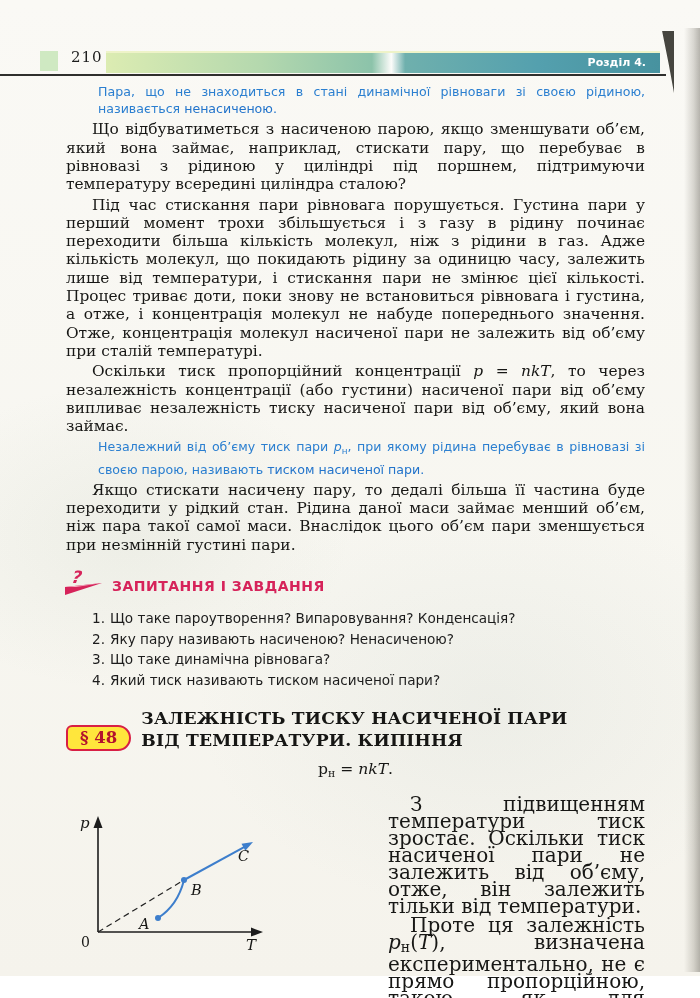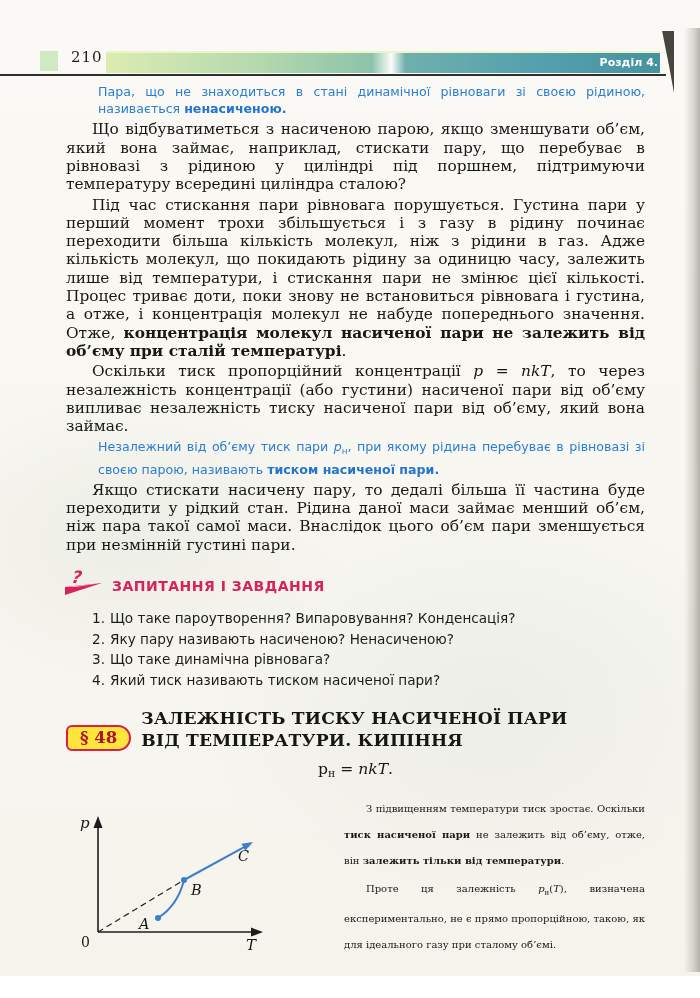--- a/index.html
+++ b/index.html
@@ -8,35 +8,35 @@
         background-image:
           radial-gradient(ellipse 320px 220px at 18% 55%, rgba(175,188,168,0.14), transparent 70%),
           radial-gradient(ellipse 420px 300px at 70% 72%, rgba(168,184,176,0.12), transparent 70%),
           linear-gradient(180deg,#faf9f5 0%,#f7f6f0 60%,#f5f3ec 100%);}
   
   .h-block{position:absolute;left:40px;top:51px;width:18px;height:20px;background:#cfe9c2;}
   .pagenum{position:absolute;left:71px;top:48px;font:15px "DejaVu Serif",serif;color:#1d1d1d;letter-spacing:1px;}
   .h-bar{position:absolute;left:106px;top:51px;width:554px;height:20px;
          background:linear-gradient(90deg,#dcecb2 0%,#b4d8ae 28%,#8cc3aa 48%,rgba(255,255,255,0.55) 51.5%,#6fb0ad 54%,#54a0ae 78%,#47929f 100%);
          border-top:2px solid #eef3c8;}
-  .h-chapter{position:absolute;right:2px;top:3px;color:#ffffff;font:bold 11px "DejaVu Sans",sans-serif;}
+  .h-chapter{position:absolute;right:14px;top:3px;color:#ffffff;font:bold 11px "DejaVu Sans",sans-serif;}
   .h-rule{position:absolute;top:74px;left:0;width:666px;height:2px;background:#2f2f2d;}
   
   .edge-right{position:absolute;right:0;top:28px;width:16px;height:944px;
               background:linear-gradient(to right, rgba(0,0,0,0), rgba(95,90,78,0.22) 60%, rgba(70,66,56,0.38));}
   .edge-wedge{position:absolute;right:26px;top:31px;width:17px;height:62px;background:#26261f;
               clip-path:polygon(30% 0, 100% 0, 100% 100%, 70% 55%);opacity:.85;}
   
   .content{position:absolute;left:66px;top:80px;width:579px;}
   p{margin:0;}
   .body-p{font:15.4px/18.3px "DejaVu Serif",serif;color:#171715;text-align:justify;text-indent:26px;margin-top:2px;}
   .blue-p{font:12.6px/17.2px "DejaVu Sans",sans-serif;color:#2b7fd0;text-align:justify;
           margin:3px 0 3px 32px;width:547px;box-sizing:border-box;}
   .blue-p b{color:#2374cb;}
-  b{font-weight:bold;} i{font-style:italic;}
+  b{font-weight:normal;} i{font-style:italic;}
   sub{font-size:70%;vertical-align:-3px;}
   
   .q-head{display:flex;align-items:center;gap:8px;margin:20px 0 10px -2px;}
   .q-title{font:bold 14px "DejaVu Sans",sans-serif;color:#d6235a;letter-spacing:.5px;}
   .q-icon{position:relative;width:40px;height:24px;flex:0 0 40px;}
   .q-icon .qmark{position:absolute;left:8px;top:-7px;font:bold italic 17px "DejaVu Sans",sans-serif;color:#d6235a;transform:skewX(-8deg);}
   .q-list{margin:0 0 0 26px;}
   .q-item{font:13.6px/20.5px "DejaVu Sans",sans-serif;color:#1c1c1c;}
   .q-item .n{margin-right:5px;}
   
@@ -47,21 +47,21 @@
   
   .frac{display:inline-block;text-align:center;vertical-align:middle;font-style:italic;line-height:1;}
   .frac .num{display:block;border-bottom:1.3px solid #171715;padding:0 4px 1px 4px;}
   .frac .den{display:block;padding-top:1px;font-style:normal;}
   .formula-line{text-align:center;font:15.6px "DejaVu Serif",serif;color:#171715;margin:9px 0 14px 0;}
   
   .cols{display:flex;margin-top:4px;}
   .fig{flex:0 0 278px;}
   .fig svg{display:block;margin:16px 0 0 6px;}
   .rightcol{flex:1;}
-  .rightcol .body-p{font-size:10px;line-height:26px;text-indent:22px;}
+  .rightcol .body-p{font-size:20px;line-height:17px;text-indent:22px;margin-left:44px;}
   .axlbl{font:italic 15px "DejaVu Serif",serif;fill:#171715;}
   .olbl{font:14px "DejaVu Serif",serif;fill:#171715;}
   .ptlbl{font:italic 14.5px "DejaVu Serif",serif;fill:#171715;}
 </style>
 </head>
 <body>
 
 <div class="page">
 
   <div class="h-block"></div>

